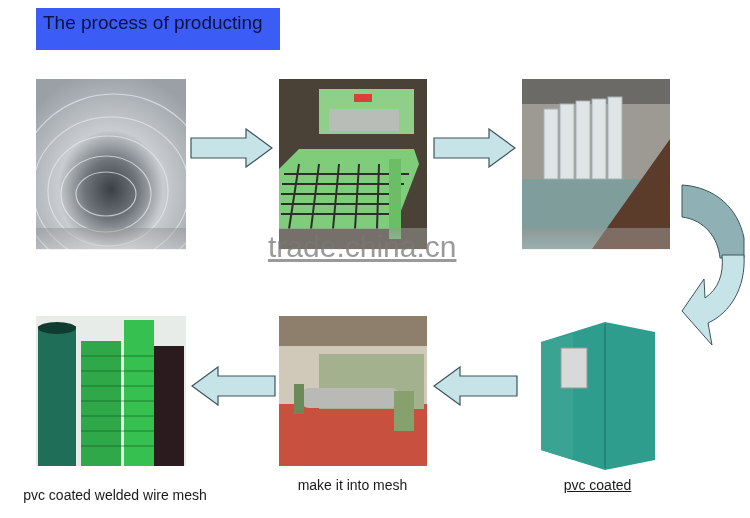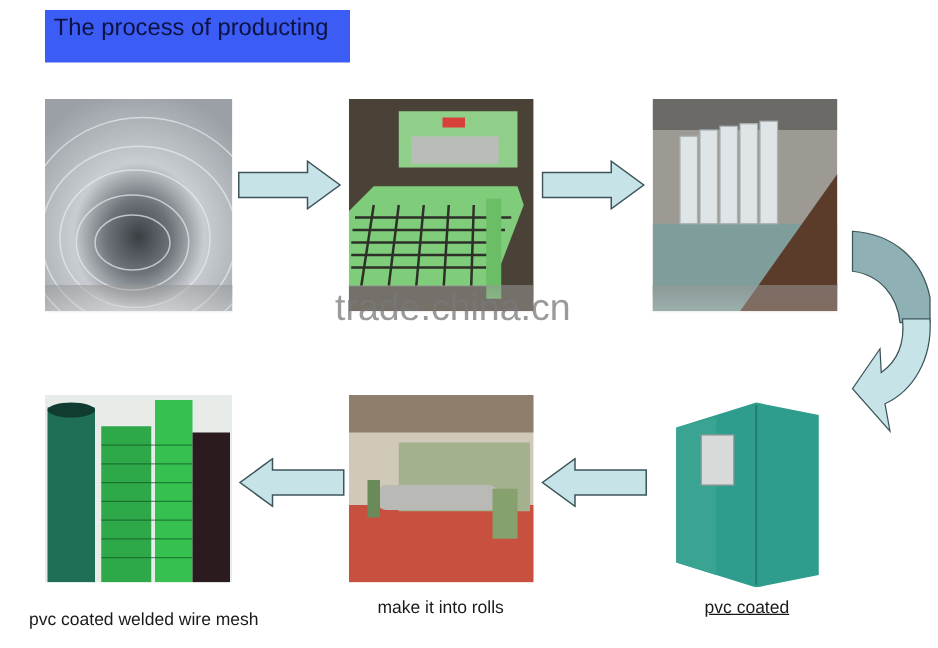--- a/index.html
+++ b/index.html
@@ -1,21 +1,21 @@
 <!DOCTYPE html>
 <html><head>
 <meta charset="utf-8">
 <style>
   * { box-sizing: border-box; margin: 0; padding: 0; }
   body { width: 750px; height: 518px; background: #ffffff; position: relative; overflow: hidden; font-family: "Liberation Sans", sans-serif; }
   .title-bar { position: absolute; left: 36px; top: 8px; width: 244px; height: 42px; background: #3b5cf5; color: #0d1240; font-size: 19px; line-height: 30px; padding-left: 7px; }
   .photo { position: absolute; overflow: hidden; }
   .caption { position: absolute; font-size: 14px; color: #1a1a1a; text-align: center; }
   .arrow { position: absolute; }
-  .watermark { position: absolute; left: 268px; top: 230px; font-size: 30px; color: rgba(120,120,120,0.75); letter-spacing: 0px; }
+  .watermark { position: absolute; left: 268px; top: 230px; font-size: 30px; color: rgba(120,120,120,0.75); letter-spacing: 0px; text-decoration: underline; }
   .blur-strip { position: absolute; height: 22px; background: linear-gradient(to bottom, rgba(150,150,150,0.55), rgba(220,220,220,0.3)); }
 </style>
 </head>
 <body>
 
 <div class="title-bar">The process of producting</div>
 
 <div class="photo" style="left:36px;top:79px;width:150px;height:170px;">
   <svg width="150" height="170" viewBox="0 0 150 170">
     <defs>
@@ -136,14 +136,14 @@
 </svg>
 
 <svg class="arrow" style="left:432px;top:366px;" width="86" height="40" viewBox="0 0 86 40">
   <polygon points="85,10 28,10 28,1 2,20 28,39 28,30 85,30" fill="#c6e3e8" stroke="#3d5558" stroke-width="1.2"></polygon>
 </svg>
 <svg class="arrow" style="left:190px;top:366px;" width="86" height="40" viewBox="0 0 86 40">
   <polygon points="85,10 28,10 28,1 2,20 28,39 28,30 85,30" fill="#c6e3e8" stroke="#3d5558" stroke-width="1.2"></polygon>
 </svg>
 
 <div class="caption" style="left:6px;top:487px;width:218px;">pvc coated welded wire mesh</div>
-<div class="caption" style="left:270px;top:477px;width:165px;">make it into rolls</div>
+<div class="caption" style="left:270px;top:477px;width:165px;">make it into mesh</div>
 <div class="caption" style="left:530px;top:477px;width:135px;text-decoration:underline;">pvc coated</div>
 
 </body></html>

